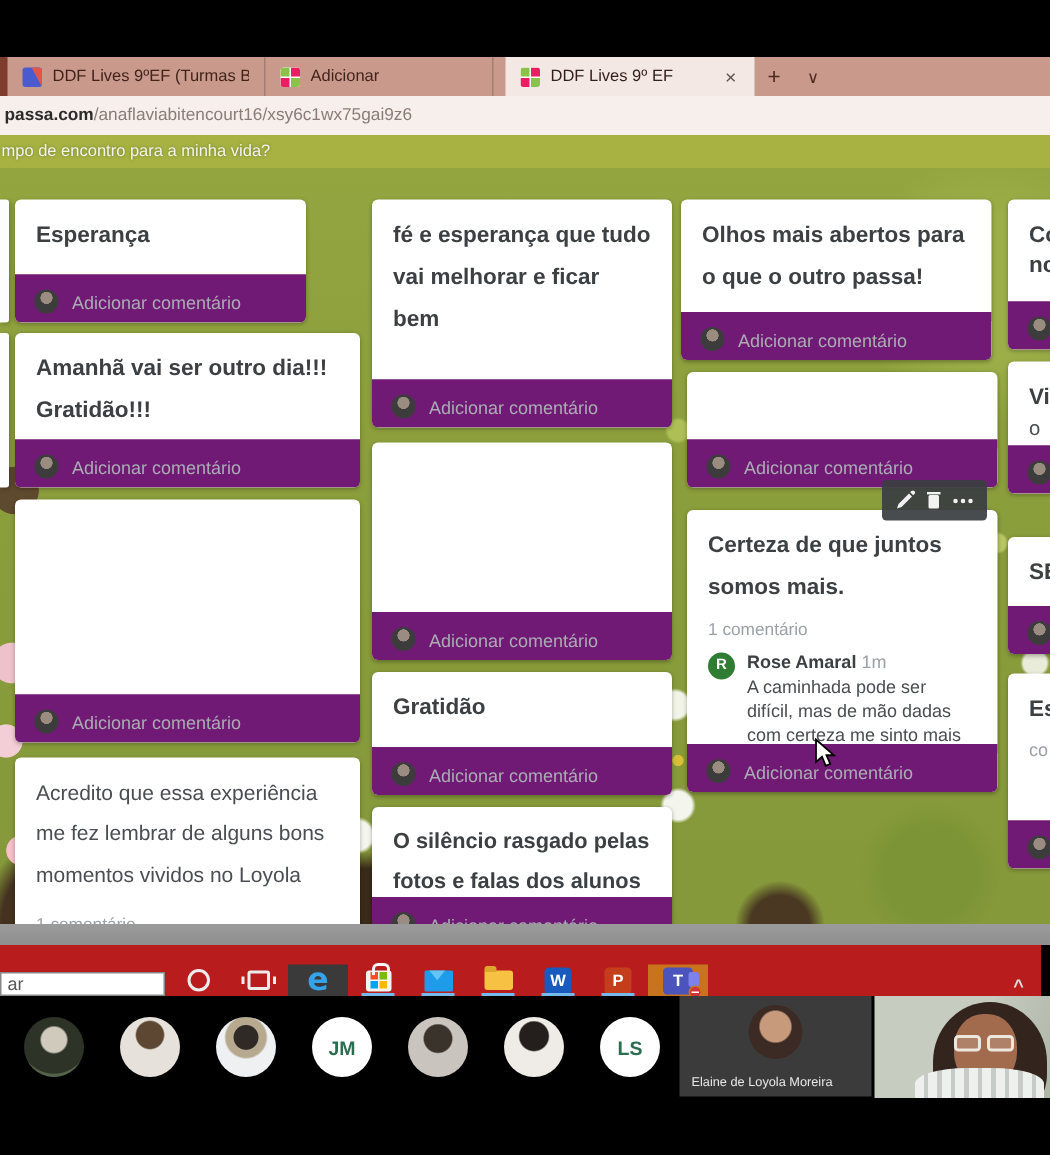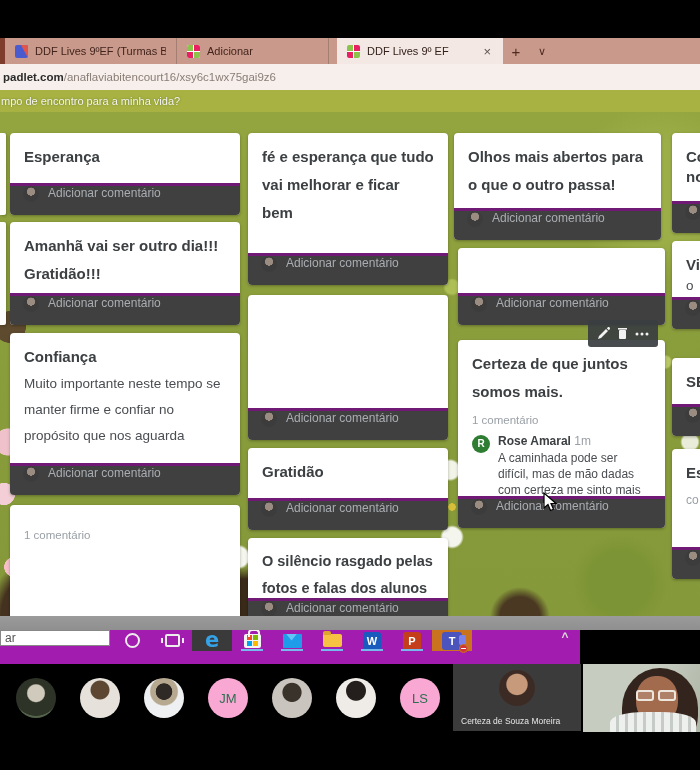--- a/index.html
+++ b/index.html
@@ -63,37 +63,37 @@
       linear-gradient(180deg, #93a53f 0%, #8b9e3c 40%, #85983a 100%);
   }
 
   .col-sliver { position:absolute; left:0; width:6px; background:#fdfdfd; border-radius:0 2px 2px 0; box-shadow:1px 1px 3px rgba(0,0,0,.25); }
 
   .card { position:absolute; background:#fff; border-radius:4px; box-shadow:0 1px 3px rgba(0,0,0,.3); overflow:hidden; }
   .card-pad { padding:10px 14px 0 14px; }
   .card-title { font-size:15px; font-weight:bold; color:#3c4043; line-height:1.85; }
   .card-body { font-size:13.5px; color:#4a4d51; line-height:1.95; }
   .comments-label { font-size:11.5px; color:#9aa0a6; }
-  .comment-row { position:absolute; left:0; right:0; bottom:0; height:32px; display:flex; align-items:flex-start; gap:9px; padding:0 13px 6px 13px; border-top:3px solid #701a75; background:#404040; color:#a9adb2; font-size:12px; }
+  .comment-row { position:absolute; left:0; right:0; bottom:0; height:32px; display:flex; align-items:flex-end; gap:9px; padding:0 13px 6px 13px; border-top:6px solid #701a75; background:#701a75; color:#a9adb2; font-size:12px; }
   .mini-avatar { width:16px; height:16px; border-radius:50%; background:radial-gradient(circle at 50% 35%, #9a8c80 0 30%, #3c3c3c 32% 100%); flex:0 0 auto; }
 
   .pc-comment { display:flex; gap:8px; margin-top:8px; }
   .pc-avatar { width:18px; height:18px; border-radius:50%; background:#2e7d32; color:#fff; font-size:10px; font-weight:bold; display:flex; align-items:center; justify-content:center; flex:0 0 auto; margin-top:1px; }
   .pc-head { font-size:12px; color:#3c4043; }
   .pc-author { font-weight:bold; }
   .pc-time { color:#9aa0a6; }
   .pc-text { font-size:12px; color:#4a4d51; line-height:1.35; margin-top:2px; }
 
   .edit-toolbar { position:absolute; left:588px; top:208px; width:70px; height:27px; background:rgba(58,62,65,.93); border-radius:3px; display:flex; align-items:center; justify-content:space-around; padding:0 6px; z-index:5; }
   .edit-toolbar svg { display:block; }
 
   .board-grayband { position:absolute; left:0; bottom:0; width:700px; height:14px; background:linear-gradient(180deg,#9b9b9b,#8f8f8f); z-index:6; }
 
   
-  .taskbar { position:absolute; left:0; top:630px; width:580px; height:34px; background:#a21caf; display:flex; align-items:flex-start; }
+  .taskbar { position:absolute; left:0; top:630px; width:694px; height:34px; background:#b91c1c; display:flex; align-items:flex-end; }
   .tb-search { width:110px; background:#fff; border:1px solid #888; display:flex; align-items:center; padding-left:4px; font-size:12px; color:#555; }
   .tb-icons { display:flex; align-items:stretch; margin-left:2px; }
   .tb-btn { width:40px; display:flex; align-items:center; justify-content:center; position:relative; }
   .tb-btn.running::after { content:""; position:absolute; left:9px; right:9px; bottom:0; height:2px; background:#76b9ed; }
   .tb-btn.active-app { background:#3a3a3a; }
   .tb-btn.active-app::after { left:1px; right:1px; height:3px; background:#5ea4e0; }
   .tb-btn.teams-btn { background:#c9731f; }
   .cortana-circle { width:15px; height:15px; border:2px solid #ececec; border-radius:50%; }
   .taskview-icon { width:15px; height:13px; border:2px solid #ececec; border-radius:2px; position:relative; }
   .taskview-icon::before { content:""; position:absolute; left:-6px; top:2px; width:2px; height:5px; background:#ececec; }
@@ -112,21 +112,21 @@
   .ppt-sq { background:#c43e1c; }
   .teams-ic { width:20px; height:18px; background:#4b53bc; border-radius:3px; color:#fff; font-size:11px; font-weight:bold; display:flex; align-items:center; justify-content:center; position:relative; }
   .teams-ic::before { content:""; position:absolute; right:-4px; top:3px; width:7px; height:10px; background:#7b83eb; border-radius:2px; }
   .teams-dnd { position:absolute; right:-6px; bottom:-3px; width:9px; height:9px; background:#d13438; border:1px solid #c9731f; border-radius:50%; }
   .teams-dnd::after { content:""; position:absolute; left:1px; top:3px; width:5px; height:1.5px; background:#fff; }
   .tb-chevron { margin-left:auto; width:30px; display:flex; align-items:center; justify-content:center; color:#dcdcdc; font-size:12px; font-weight:bold; }
 
   
   .strip { position:absolute; left:0; top:664px; width:700px; height:106px; background:#000; }
   .pav { position:absolute; top:14px; width:40px; height:40px; border-radius:50%; overflow:hidden; }
-  .pav.init { display:flex; align-items:center; justify-content:center; background:#f9a8d4; color:#2c6e50; font-size:13px; font-weight:normal; }
+  .pav.init { display:flex; align-items:center; justify-content:center; background:#ffffff; color:#2c6e50; font-size:13px; font-weight:bold; }
   .pav.p1 { background:radial-gradient(circle at 50% 38%, #cfcabb 0 26%, #2e3328 30% 70%, #55634a 72%); }
   .pav.p2 { background:radial-gradient(circle at 50% 30%, #5d4733 0 26%, #e6e2db 29%); }
   .pav.p3 { background:radial-gradient(circle at 50% 34%, #2f2a26 0 24%, #b7a98f 26% 40%, #eef0f2 44%); }
   .pav.p5 { background:radial-gradient(circle at 50% 36%, #3a332c 0 28%, #c9c4bd 31%); }
   .pav.p6 { background:radial-gradient(circle at 50% 32%, #241f1c 0 28%, #efece7 31%); }
   .named-tile { position:absolute; left:453px; top:0; width:128px; height:67px; background:#3b3b3b; }
   .named-tile .pav { left:46px; top:6px; width:36px; height:36px;
      background:radial-gradient(circle at 50% 40%, #c79a7c 0 36%, #3c2b24 40%); }
   .named-tile .nm { position:absolute; left:8px; bottom:5px; color:#e8e8e8; font-size:8.5px; }
   .video-tile { position:absolute; left:583px; top:0; width:117px; height:68px; background:linear-gradient(110deg,#c6ccbf 0 55%, #aeb6a8); overflow:hidden; }
@@ -157,63 +157,60 @@
     <div class="tab active">
       <span class="favicon fav-padlet"></span>
       <span class="tab-label">DDF Lives 9º EF</span>
       <span class="tab-close">×</span>
     </div>
     <div class="tab-btn">+</div>
     <div class="tab-btn chev">∨</div>
   </div>
 
   <div class="urlbar">
-    <span class="url-host">padlet.com</span>
+    <span class="url-host">passa.com</span>
       <span class="url-path">/anaflaviabitencourt16/xsy6c1wx75gai9z6</span>
   </div>
 
   <div class="banner">
     <span>mpo de encontro para a minha vida?</span>
   </div>
 
   <div class="board">
 
     <div class="col-sliver" style="top:21px; height:82px;"></div>
     <div class="col-sliver" style="top:110px; height:103px;"></div>
 
-    <div class="card" style="left:10px; top:21px; width:230px; height:82px;">
+    <div class="card" style="left:10px; top:21px; width:194px; height:82px;">
       <div class="card-pad">
           <div class="card-title">Esperança</div>
         </div>
       <div class="comment-row">
         <span class="mini-avatar"></span>
         <span>Adicionar comentário</span>
       </div>
     </div>
     <div class="card" style="left:10px; top:110px; width:230px; height:103px;">
       <div class="card-pad">
           <div class="card-title">Amanhã vai ser outro dia!!! Gratidão!!!</div>
         </div>
       <div class="comment-row">
         <span class="mini-avatar"></span>
         <span>Adicionar comentário</span>
       </div>
     </div>
     <div class="card" style="left:10px; top:221px; width:230px; height:162px;">
-      <div class="card-pad">
-        <div class="card-title">Confiança</div>
-        <div class="card-body">Muito importante neste tempo se manter firme e confiar no propósito que nos aguarda</div>
-      </div>
       <div class="comment-row">
         <span class="mini-avatar"></span>
         <span>Adicionar comentário</span>
       </div>
     </div>
     <div class="card" style="left:10px; top:393px; width:230px; height:150px;">
       <div class="card-pad">
+        <div class="card-body" style="font-size:14px;">Acredito que essa experiência me fez lembrar de alguns bons momentos vividos no Loyola</div>
         <div class="comments-label" style="margin-top:14px;">1 comentário</div>
       </div>
     </div>
 
     <div class="card" style="left:248px; top:21px; width:200px; height:152px;">
       <div class="card-pad">
           <div class="card-title">fé e esperança que tudo vai melhorar e ficar bem</div>
         </div>
       <div class="comment-row">
         <span class="mini-avatar"></span>
@@ -388,21 +385,21 @@
     <div class="pav p1" style="left:16px;"></div>
     <div class="pav p2" style="left:80px;"></div>
     <div class="pav p3" style="left:144px;"></div>
     <div class="pav init" style="left:208px;">JM</div>
     <div class="pav p5" style="left:272px;"></div>
     <div class="pav p6" style="left:336px;"></div>
     <div class="pav init" style="left:400px;">LS</div>
 
     <div class="named-tile">
       <div class="pav"></div>
-      <div class="nm">Certeza de Souza Moreira</div>
+      <div class="nm">Elaine de Loyola Moreira</div>
     </div>
 
     <div class="video-tile">
       <div class="vt-hair"></div>
       <div class="vt-face"></div>
       <div class="vt-shirt"></div>
       <div class="vt-glasses">
           <i></i>
           <i></i>
         </div>

